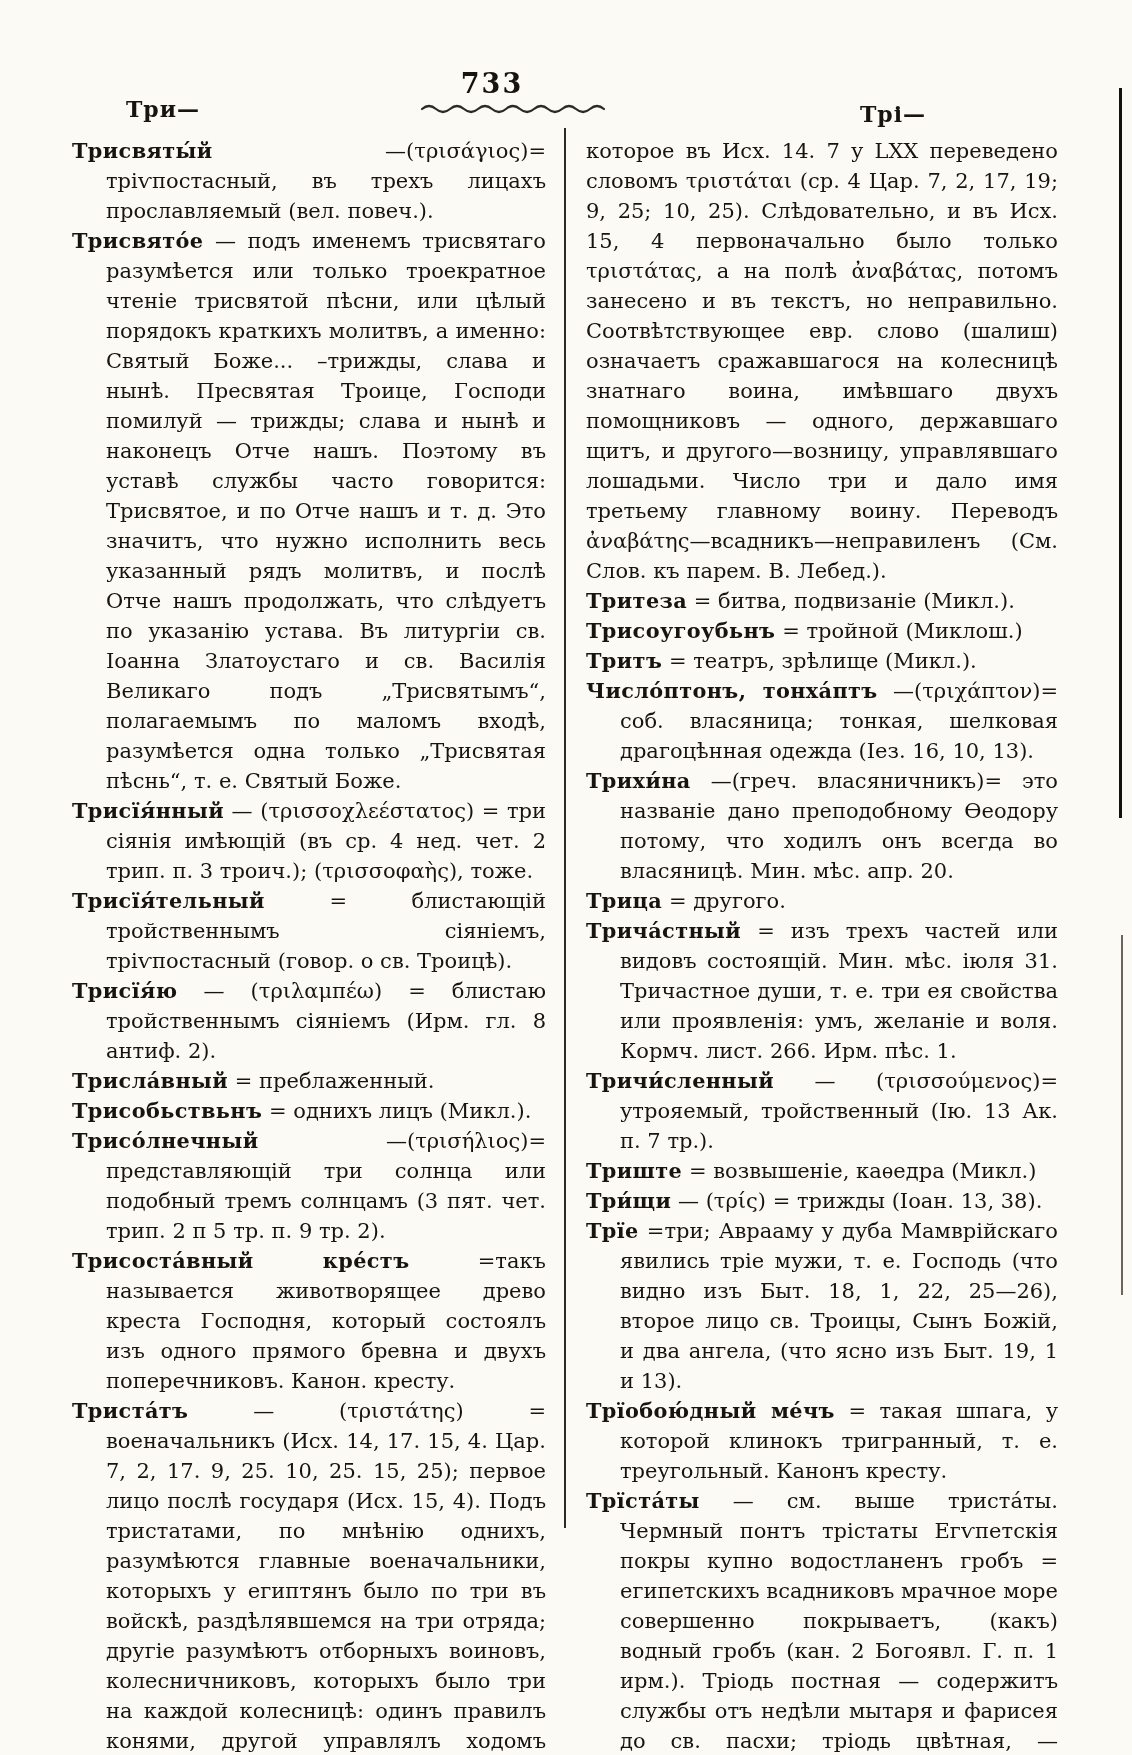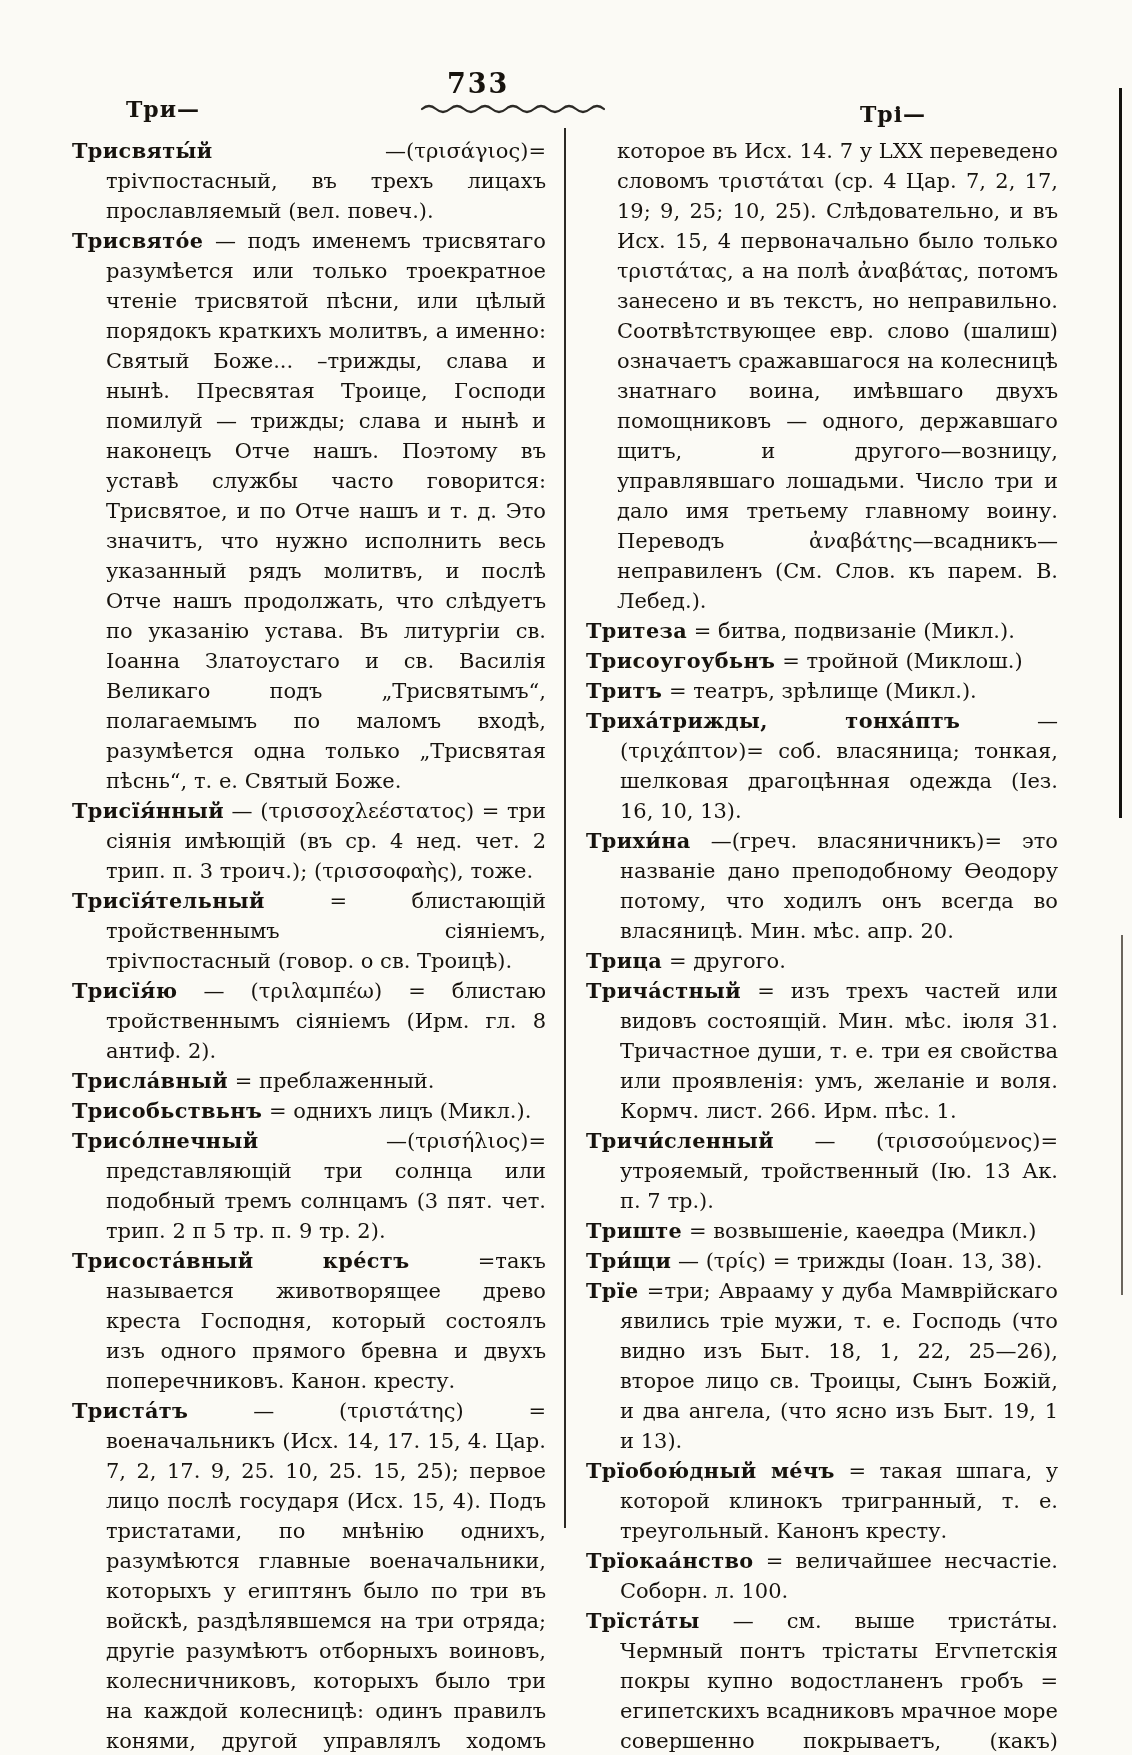--- a/index.html
+++ b/index.html
@@ -7,21 +7,21 @@
     width:1132px;height:1755px;
     background:#fbfaf5;
     font-family:"DejaVu Serif","DejaVu Sans",serif;
     color:#17130e;
     position:relative;
     overflow:hidden;
   }
   .page{position:absolute;inset:0;}
   .page-number{
     position:absolute;left:447px;top:68px;width:90px;
-    font-size:27px;font-weight:700;letter-spacing:2px;
+    text-align:center;font-size:27px;font-weight:700;letter-spacing:2px;
   }
   .wavy{position:absolute;left:420px;top:102px;}
   .running-head{
     position:absolute;font-size:22px;font-weight:700;letter-spacing:1px;
   }
   .running-head.left{left:126px;top:96px;}
   .running-head.right{left:860px;top:101px;text-align:center;}
   .column{
     position:absolute;top:136px;
     font-size:21px;line-height:30px;text-align:justify;
@@ -29,21 +29,21 @@
   .column.left{left:72px;width:474px;}
   .column.right{left:586px;width:472px;}
   .divider{
     position:absolute;left:564px;top:128px;width:2px;height:1400px;
     background:#2c2a26;
   }
   .entry{
     margin:0;
     padding-left:34px;text-indent:-34px;
   }
-  .entry.cont{padding-left:0;text-indent:0;margin-left:31px;}
+  .entry.cont{padding-left:0;text-indent:0;}
   .entry b{
     font-weight:700;
     letter-spacing:0.4px;
     font-size:0.99em;
   }
   .artifact{
     position:absolute;background:#14120f;
   }
   .artifact.a1{left:1119px;top:88px;width:3px;height:730px;}
   .artifact.a2{left:1121px;top:935px;width:2px;height:360px;background:#6b655c;}
@@ -74,29 +74,28 @@
       <p class="entry"><b>Трисобьствьнъ</b> <span>= однихъ лицъ (Микл.).</span></p>
       <p class="entry"><b>Трисо́лнечный</b> <span>—(τρισήλιος)= представляющій три солнца или подобный тремъ солнцамъ (3 пят. чет. трип. 2 п 5 тр. п. 9 тр. 2).</span></p>
       <p class="entry"><b>Трисоста́вный кре́стъ</b> <span>=такъ называется животворящее древо креста Господня, который состоялъ изъ одного прямого бревна и двухъ поперечниковъ. Канон. кресту.</span></p>
       <p class="entry"><b>Триста́тъ</b> <span>— (τριστάτης) = военачальникъ (Исх. 14, 17. 15, 4. Цар. 7, 2, 17. 9, 25. 10, 25. 15, 25); первое лицо послѣ государя (Исх. 15, 4). Подъ тристатами, по мнѣнію однихъ, разумѣются главные военачальники, которыхъ у египтянъ было по три въ войскѣ, раздѣлявшемся на три отряда; другіе разумѣютъ отборныхъ воиновъ, колесничниковъ, которыхъ было три на каждой колесницѣ: одинъ правилъ конями, другой управлялъ ходомъ колесницы, а третій подготовлялъ оружіе (см. словарь Алексѣева). Въ Исх. 15, 4 слова «вса́дники тріста́ты» (ἀναβάτας τριστάτας) соотвѣтствуютъ одному евр.,</span></p>
     </div>
   <div class="column right" id="right-column-entries">
       <p class="entry cont"> <span>которое въ Исх. 14. 7 у LXX переведено словомъ τριστάται (ср. 4 Цар. 7, 2, 17, 19; 9, 25; 10, 25). Слѣдовательно, и въ Исх. 15, 4 первоначально было только τριστάτας, а на полѣ ἀναβάτας, потомъ занесено и въ текстъ, но неправильно. Соотвѣтствующее евр. слово (шалиш) означаетъ сражавшагося на колесницѣ знатнаго воина, имѣвшаго двухъ помощниковъ — одного, державшаго щитъ, и другого—возницу, управлявшаго лошадьми. Число три и дало имя третьему главному воину. Переводъ ἀναβάτης—всадникъ—неправиленъ (См. Слов. къ парем. В. Лебед.).</span></p>
       <p class="entry"><b>Тритеза</b> <span>= битва, подвизаніе (Микл.).</span></p>
       <p class="entry"><b>Трисоугоубьнъ</b> <span>= тройной (Миклош.)</span></p>
       <p class="entry"><b>Тритъ</b> <span>= театръ, зрѣлище (Микл.).</span></p>
-      <p class="entry"><b>Триха́трижды, тонха́птъ</b> <span>—(τριχάπτον)= соб. власяница; тонкая, шелковая драгоцѣнная одежда (Іез. 16, 10, 13).</span></p>
+      <p class="entry"><b>Число́птонъ, тонха́птъ</b> <span>—(τριχάπτον)= соб. власяница; тонкая, шелковая драгоцѣнная одежда (Іез. 16, 10, 13).</span></p>
       <p class="entry"><b>Трихи́на</b> <span>—(греч. власяничникъ)= это названіе дано преподобному Ѳеодору потому, что ходилъ онъ всегда во власяницѣ. Мин. мѣс. апр. 20.</span></p>
       <p class="entry"><b>Трица</b> <span>= другого.</span></p>
       <p class="entry"><b>Трича́стный</b> <span>= изъ трехъ частей или видовъ состоящій. Мин. мѣс. іюля 31. Тричастное души, т. е. три ея свойства или проявленія: умъ, желаніе и воля. Кормч. лист. 266. Ирм. пѣс. 1.</span></p>
       <p class="entry"><b>Тричи́сленный</b> <span>— (τρισσούμενος)= утрояемый, тройственный (Ію. 13 Ак. п. 7 тр.).</span></p>
       <p class="entry"><b>Триште</b> <span>= возвышеніе, каѳедра (Микл.)</span></p>
       <p class="entry"><b>Три́щи</b> <span>— (τρίς) = трижды (Іоан. 13, 38).</span></p>
       <p class="entry"><b>Трїе</b> <span>=три; Аврааму у дуба Мамврійскаго явились тріе мужи, т. е. Господь (что видно изъ Быт. 18, 1, 22, 25—26), второе лицо св. Троицы, Сынъ Божій, и два ангела, (что ясно изъ Быт. 19, 1 и 13).</span></p>
       <p class="entry"><b>Трїобою́дный ме́чъ</b> <span>= такая шпага, у которой клинокъ тригранный, т. е. треугольный. Канонъ кресту.</span></p>
-      <p class="entry"><b>Трїокаа́нство</b> <span>= величайшее несчастіе. Соборн. л. 100.</span></p>
       <p class="entry"><b>Трїста́ты</b> <span>— см. выше триста́ты. Чермный понтъ трістаты Егѵпетскія покры купно водостланенъ гробъ = египетскихъ всадниковъ мрачное море совершенно покрываетъ, (какъ) водный гробъ (кан. 2 Богоявл. Г. п. 1 ирм.). Тріодь постная — содержитъ службы отъ недѣли мытаря и фарисея до св. пасхи; тріодь цвѣтная, — цвѣтистая, радостная,—содержитъ службы отъ недѣли св. пасхи до недѣли всѣхъ святыхъ.</span></p>
     </div>
 
   <div class="artifact a1"></div>
   <div class="artifact a2"></div>
 
 </div>
 
 </body></html>

